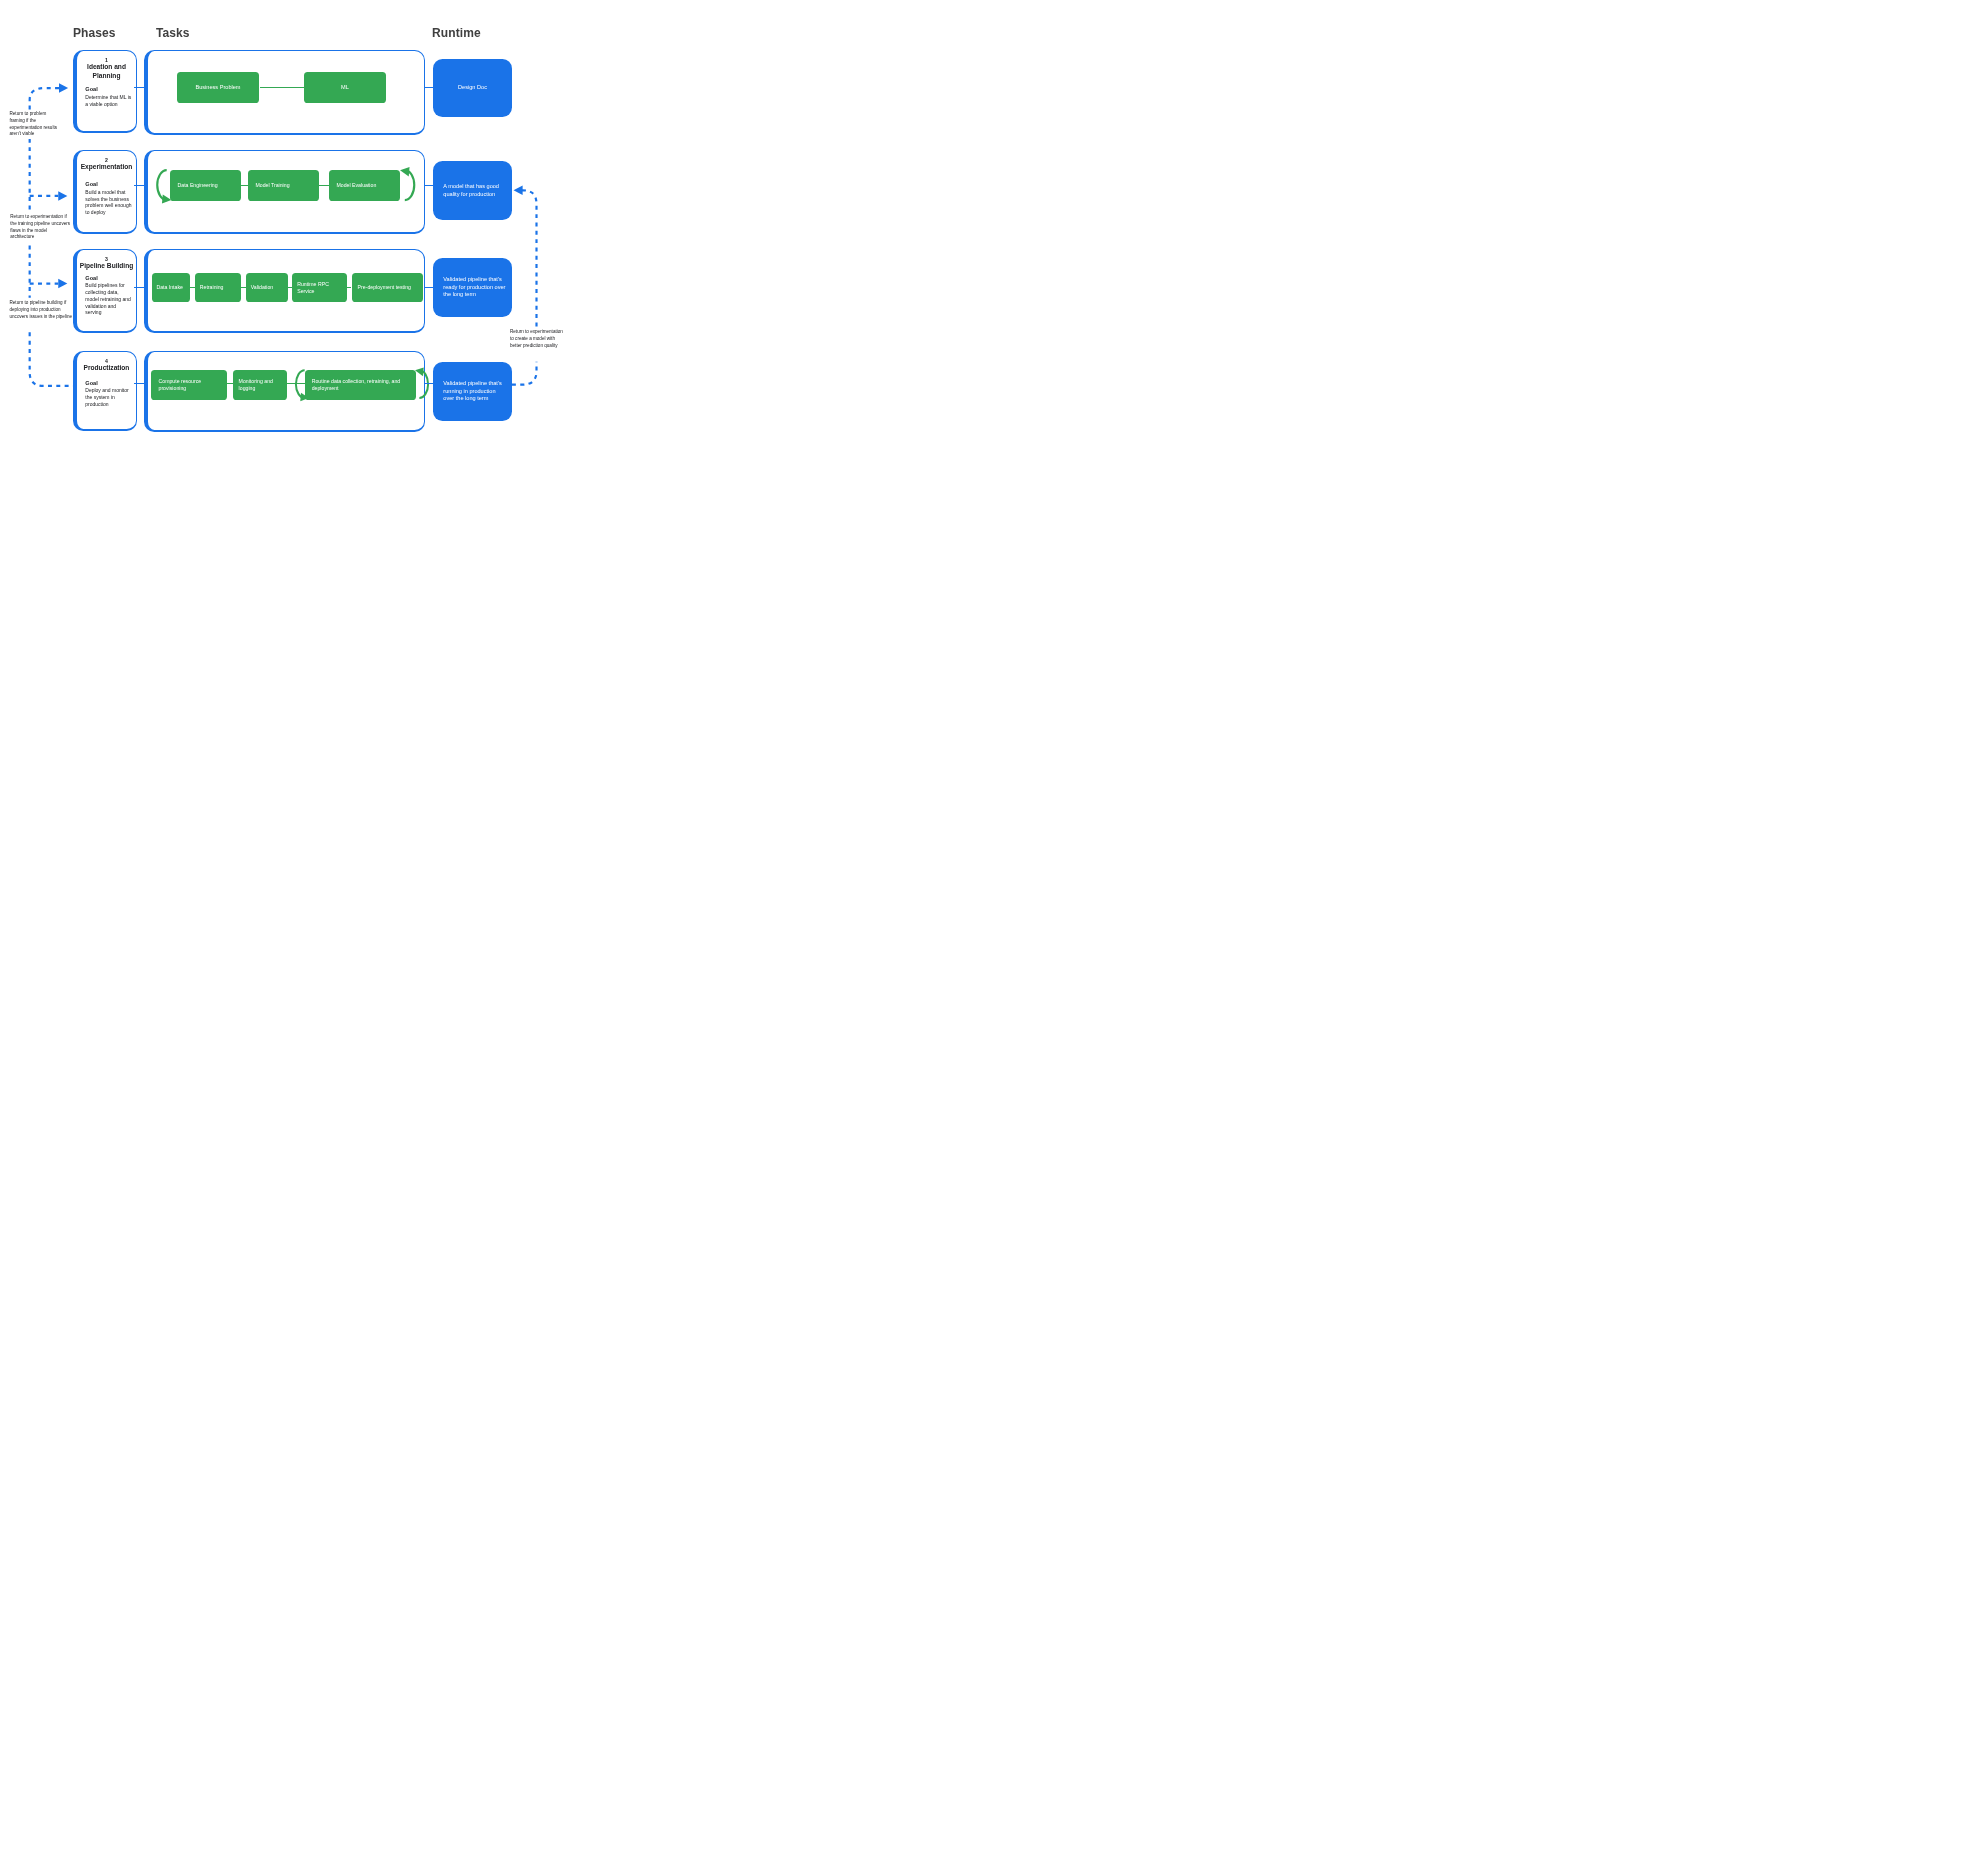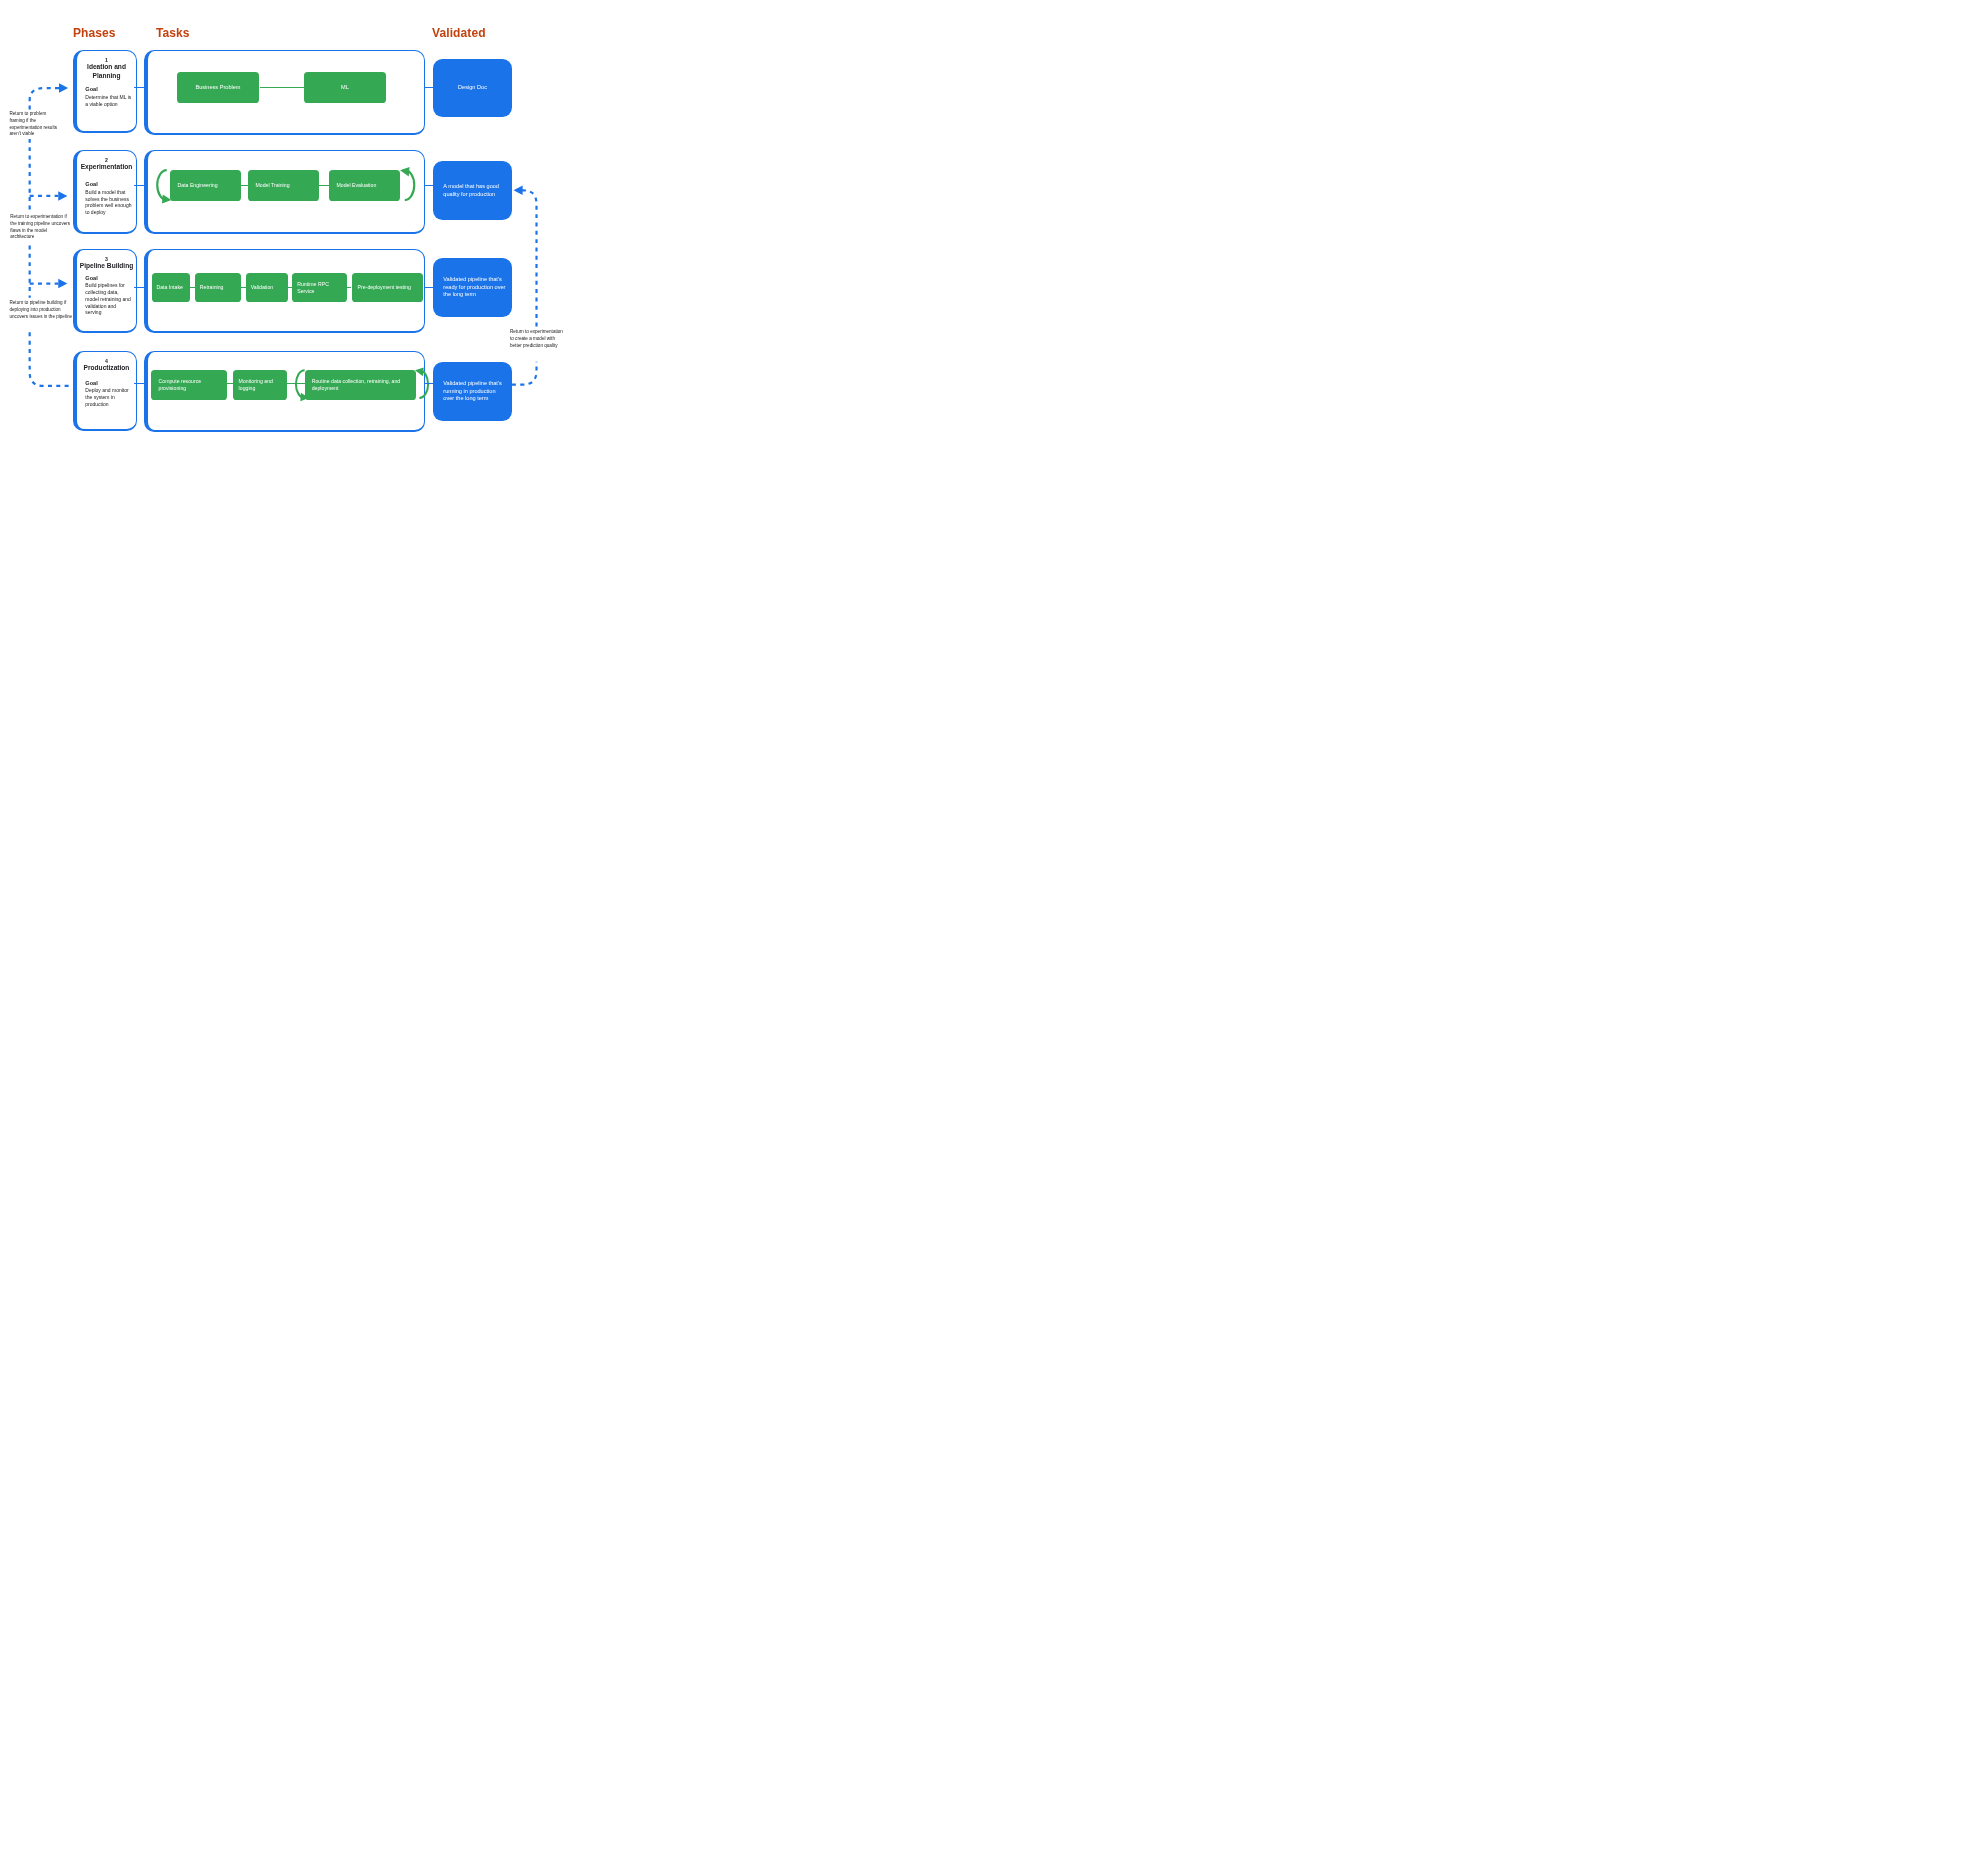--- a/index.html
+++ b/index.html
@@ -1,19 +1,19 @@
 <!DOCTYPE html>
 <html style="font-size:6.4px"><head>
 <meta charset="utf-8">
 <style>
   html,body{margin:0;padding:0;background:#ffffff;}
   body{font-family:"Liberation Sans", sans-serif;color:#202124;}
   #canvas{position:relative;width:563px;height:464px;background:#fff;overflow:hidden;}
 
-  .col-header{position:absolute;font-size:12px;font-weight:bold;color:#c2410c;letter-spacing:0.1px;}
+  .col-header{position:absolute;font-size:12px;font-weight:bold;color:#404040;letter-spacing:0.1px;}
 
   
   .wbox{position:absolute;box-sizing:border-box;background:#fff;
         border:1.6px solid #1a73e8;border-left-width:4.4px;border-bottom-width:2.8px;
         border-radius:10.3px;}
 
   .phase-box{display:flex;flex-direction:column;align-items:center;text-align:center;}
   .phase-number{margin-top:5.6px;font-size:5.2px;font-weight:bold;}
   .phase-title{margin-top:0.8px;font-size:6.6px;font-weight:bold;line-height:1.25;padding:0 2.4px;}
   .goal-wrap{align-self:stretch;text-align:left;padding:0 4px 0 8.3px;margin-top:6.4px;}
@@ -40,21 +40,21 @@
   .arcsvg{position:absolute;overflow:visible;}
   svg{display:block;}
 </style>
 </head>
 <body>
 
 <div id="canvas">
 
   <div class="col-header" style="left:73px;top:26px;">Phases</div>
   <div class="col-header" style="left:156px;top:26px;">Tasks</div>
-  <div class="col-header" style="left:432px;top:26px;">Validated</div>
+  <div class="col-header" style="left:432px;top:26px;">Runtime</div>
 
   <svg class="arcsvg" style="left:0;top:0;" width="563" height="464" viewBox="0 0 1418 1170">
     <g stroke="#1a73e8" stroke-width="5.5" fill="none" stroke-dasharray="10 11">
       <path d="M 148,222 H 112 Q 74,222 74,252 V 276"></path>
       <path d="M 74,350 V 533"></path>
       <path d="M 74,494 H 146"></path>
       <path d="M 74,619 V 751"></path>
       <path d="M 74,715 H 146"></path>
       <path d="M 74,838 V 939 Q 74,973 108,973 H 184"></path>
       <path d="M 1290,970 H 1316 Q 1352,970 1352,936 V 912"></path>

